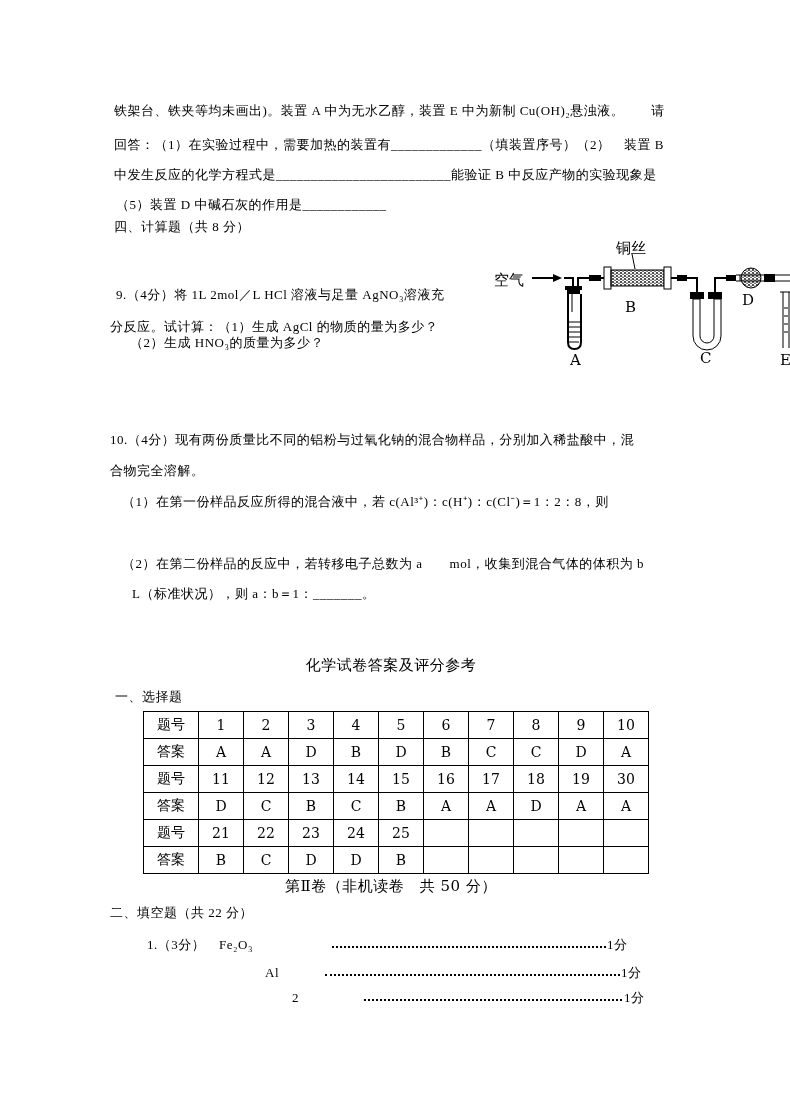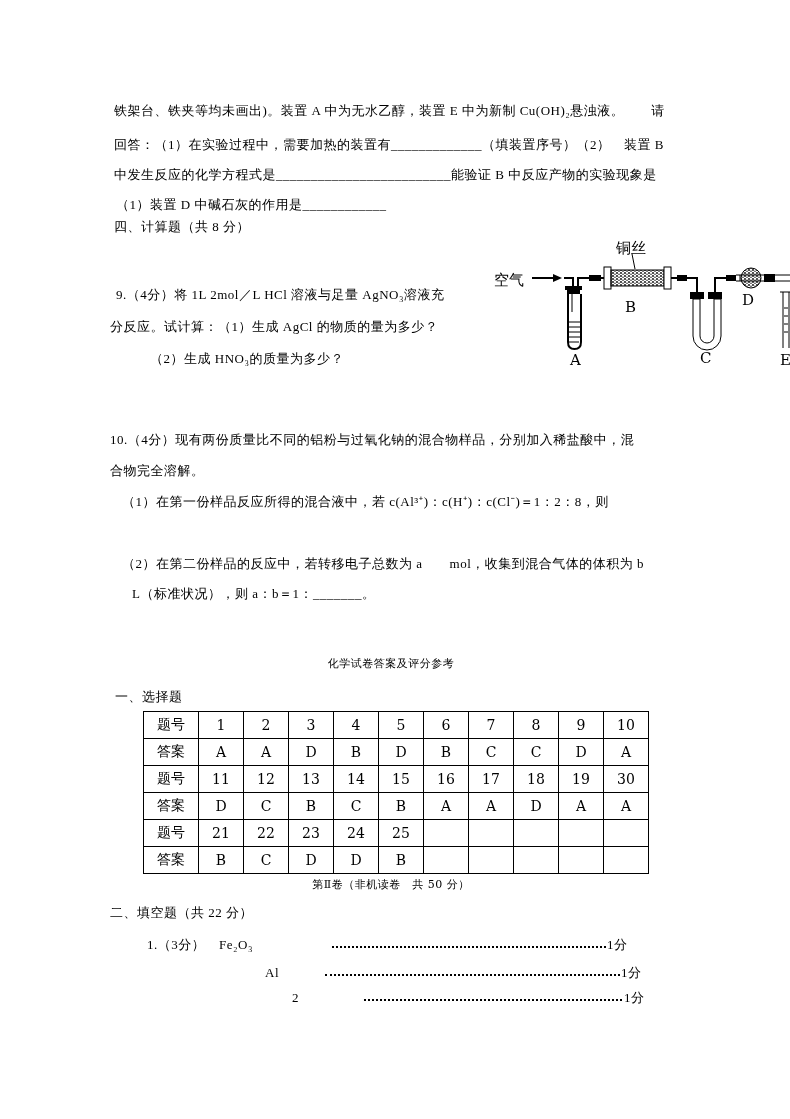--- a/index.html
+++ b/index.html
@@ -16,21 +16,21 @@
     font-size:13px;
     line-height:20px;
     white-space:nowrap;
     letter-spacing:0.5px;
     font-family:Liberation Serif, serif;
   }
   .center-line{
     position:absolute;
     left:0;width:782px;
     text-align:center;
-    font-size:11px;
+    font-size:15px;
     white-space:nowrap;
     letter-spacing:0.5px;
   }
   
   table.ans{
     position:absolute;
     left:143px;top:711px;
     border-collapse:collapse;
     table-layout:fixed;
   }
@@ -58,26 +58,26 @@
   svg text{font-size:15px;fill:#000;stroke:none;font-family:"DejaVu Serif","Liberation Serif",serif;}
 </style>
 </head>
 <body>
 
 <div class="page">
 
   <div class="tline" style="left:114px;top:101px;">铁架台、铁夹等均未画出)。装置 A 中为无水乙醇，装置 E 中为新制 Cu(OH)₂悬浊液。　　请</div>
   <div class="tline" style="left:114px;top:135px;">回答：（1）在实验过程中，需要加热的装置有_____________（填装置序号）（2）　装置 B</div>
   <div class="tline" style="left:114px;top:165px;">中发生反应的化学方程式是_________________________能验证 B 中反应产物的实验现象是</div>
-  <div class="tline" style="left:116px;top:195px;">（1）装置 D 中碱石灰的作用是____________</div>
+  <div class="tline" style="left:116px;top:195px;">（5）装置 D 中碱石灰的作用是____________</div>
   <div class="tline" style="left:114px;top:217px;">四、计算题（共 8 分）</div>
 
   <div class="tline" style="left:116px;top:285px;">9.（4分）将 1L 2mol／L HCl 溶液与足量 AgNO₃溶液充</div>
   <div class="tline" style="left:110px;top:317px;">分反应。试计算：（1）生成 AgCl 的物质的量为多少？</div>
-  <div class="tline" style="left:130px;top:349px;margin-left:20px;">（2）生成 HNO₃的质量为多少？</div>
+  <div class="tline" style="left:130px;top:333px;">（2）生成 HNO₃的质量为多少？</div>
 
   <div class="diagram">
     <svg width="298" height="134" viewBox="0 0 298 134">
       <defs>
         <pattern id="stip" width="4" height="3" patternUnits="userSpaceOnUse">
           <circle cx="1" cy="1" r="0.9" fill="#000"></circle>
           <circle cx="3" cy="2.2" r="0.7" fill="#000"></circle>
         </pattern>
       </defs>
 

